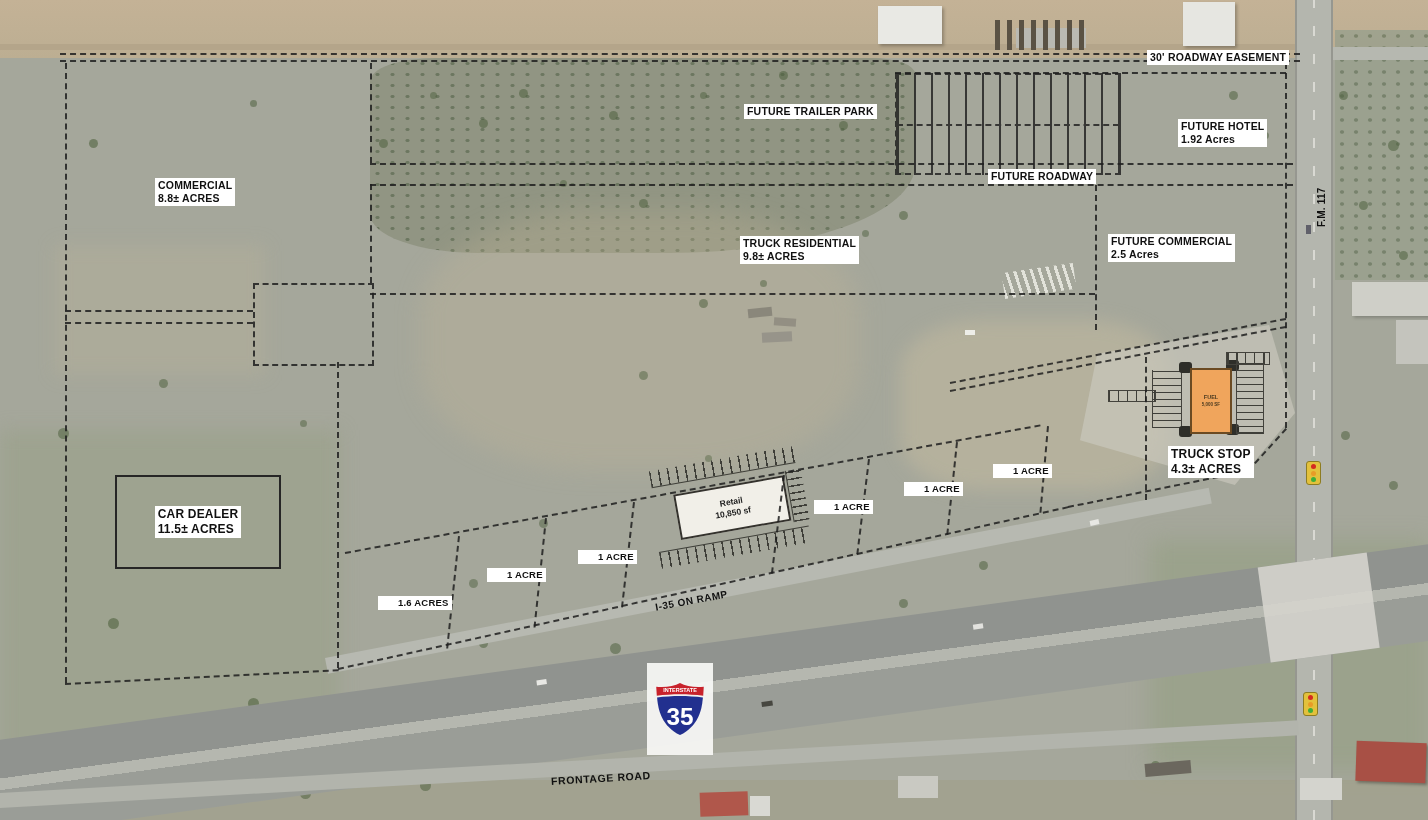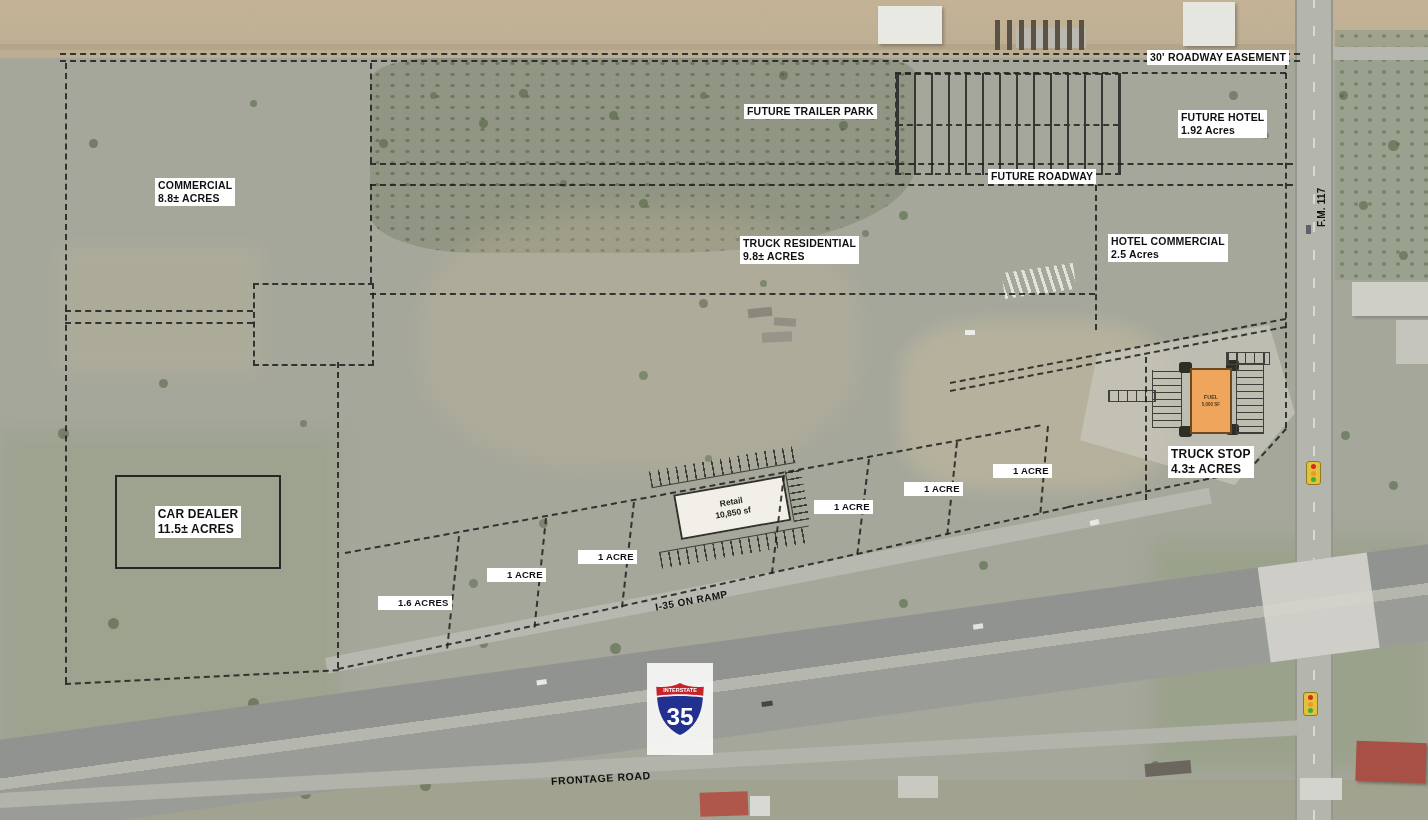--- a/index.html
+++ b/index.html
@@ -194,35 +194,35 @@
 
   <div id="car-dealer-box">
     <div class="lbl lbl-lg" style="position:static;text-align:left;">
       <div>CAR DEALER</div>
       <div>11.5± ACRES</div>
     </div>
   </div>
 
   <div class="lbl" style="left:1147px;top:50px;"><span>30' ROADWAY EASEMENT</span></div>
   <div class="lbl" style="left:744px;top:104px;"><span>FUTURE TRAILER PARK</span></div>
-  <div class="lbl" style="left:1178px;top:110px;text-align:left;">
+  <div class="lbl" style="left:1178px;top:119px;text-align:left;">
     <div>FUTURE HOTEL</div>
     <div>1.92 Acres</div>
   </div>
   <div class="lbl" style="left:155px;top:178px;text-align:left;">
     <div>COMMERCIAL</div>
     <div>8.8± ACRES</div>
   </div>
   <div class="lbl" style="left:988px;top:169px;"><span>FUTURE ROADWAY</span></div>
   <div class="lbl" style="left:740px;top:236px;text-align:left;">
     <div>TRUCK RESIDENTIAL</div>
     <div>9.8± ACRES</div>
   </div>
   <div class="lbl" style="left:1108px;top:234px;text-align:left;">
-    <div>HOTEL COMMERCIAL</div>
+    <div>FUTURE COMMERCIAL</div>
     <div>2.5 Acres</div>
   </div>
   <div class="lbl nobg" style="left:1300px;top:200px;transform:rotate(-90deg);transform-origin:center;font-size:10px;"><span>F.M. 117</span></div>
   <div class="lbl lbl-lg" style="left:1168px;top:446px;text-align:left;">
     <div>TRUCK STOP</div>
     <div>4.3± ACRES</div>
   </div>
   <div class="lbl lbl-sm" style="left:378px;top:596px;"><span>1.6 ACRES</span></div>
   <div class="lbl lbl-sm" style="left:487px;top:568px;"><span>1 ACRE</span></div>
   <div class="lbl lbl-sm" style="left:578px;top:550px;"><span>1 ACRE</span></div>

